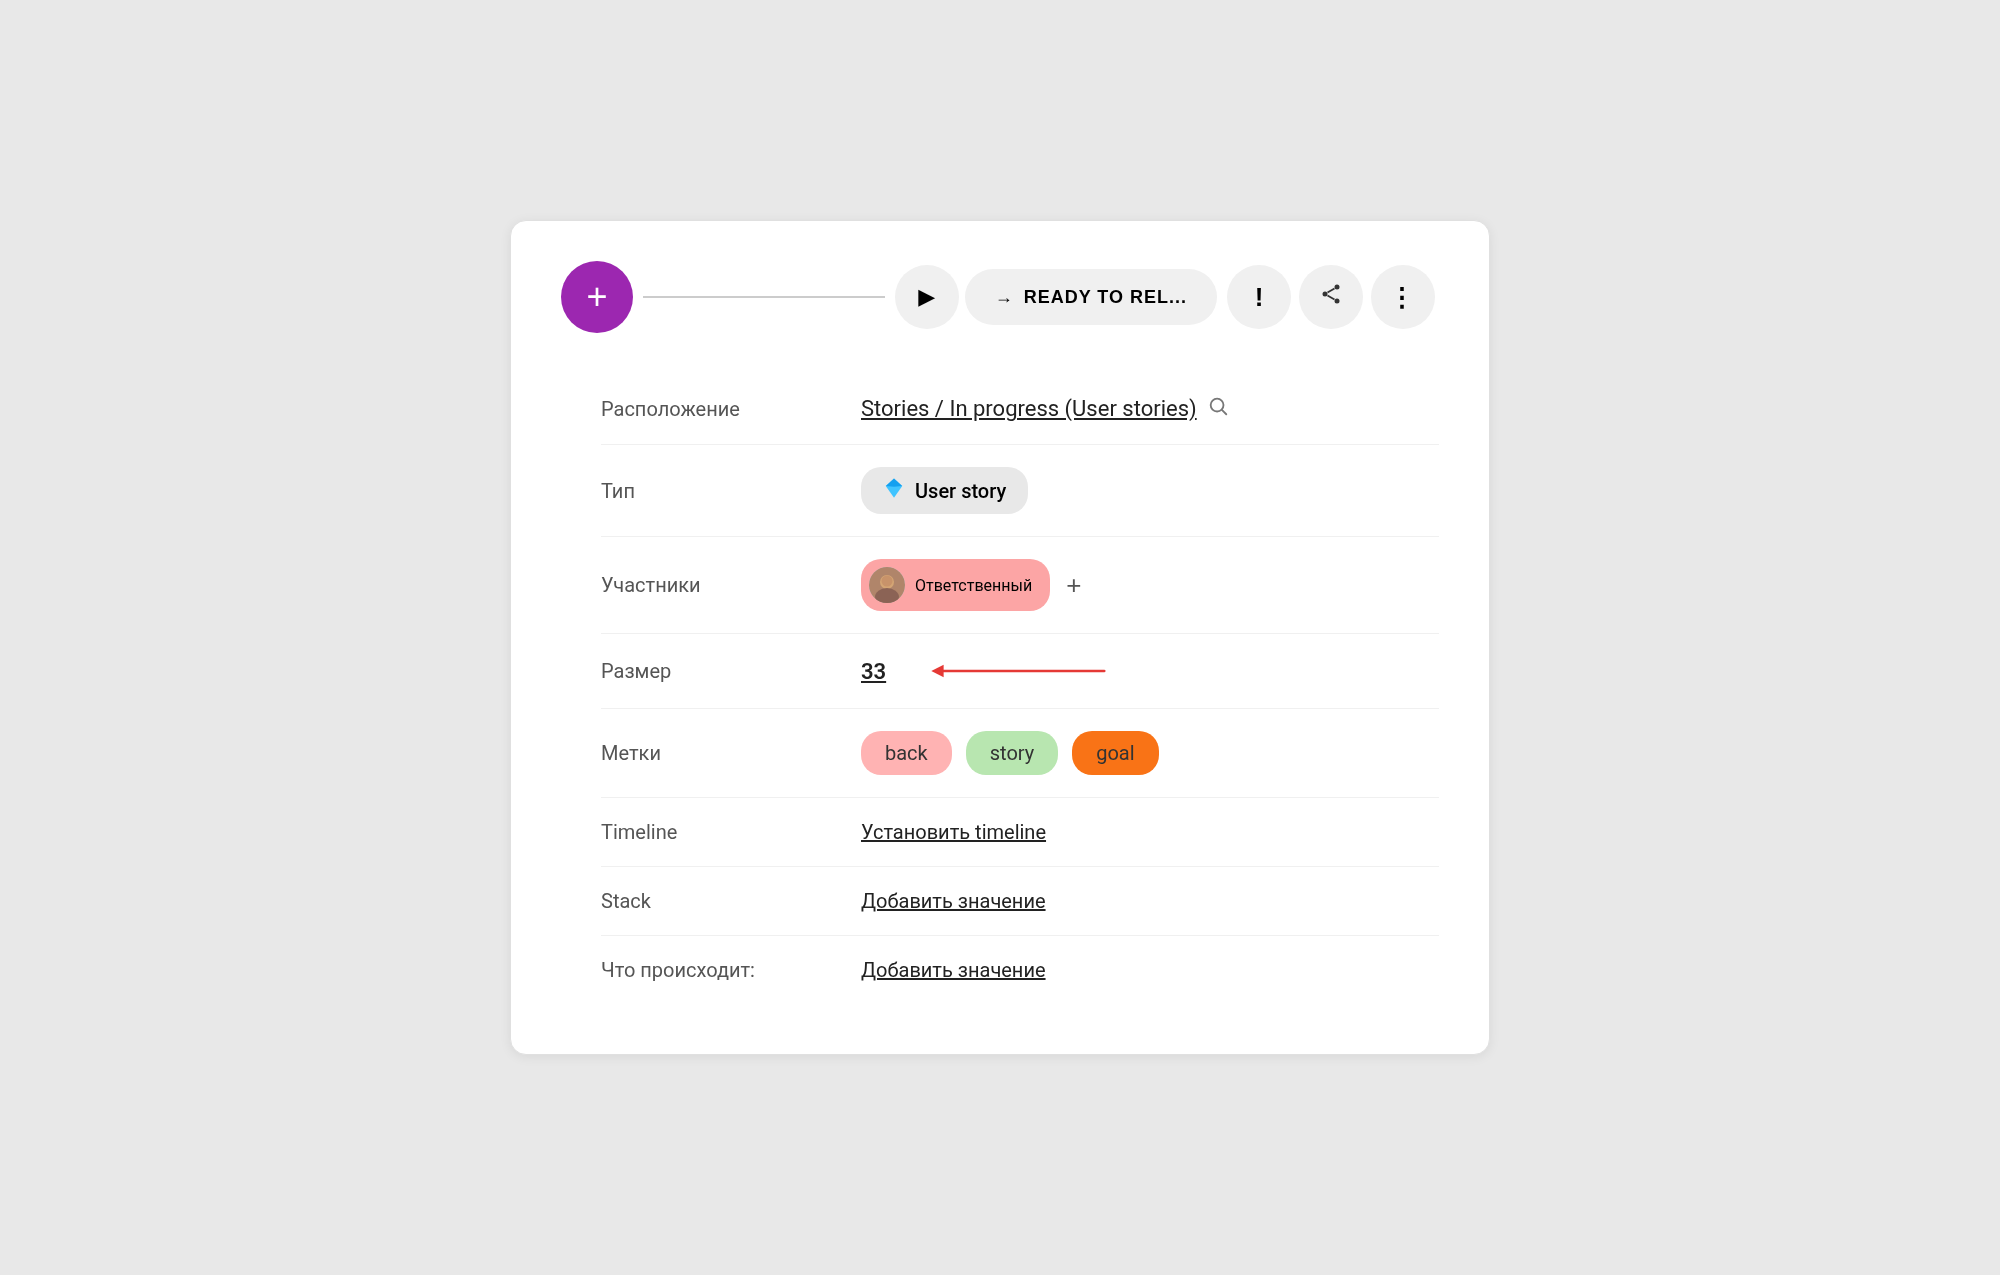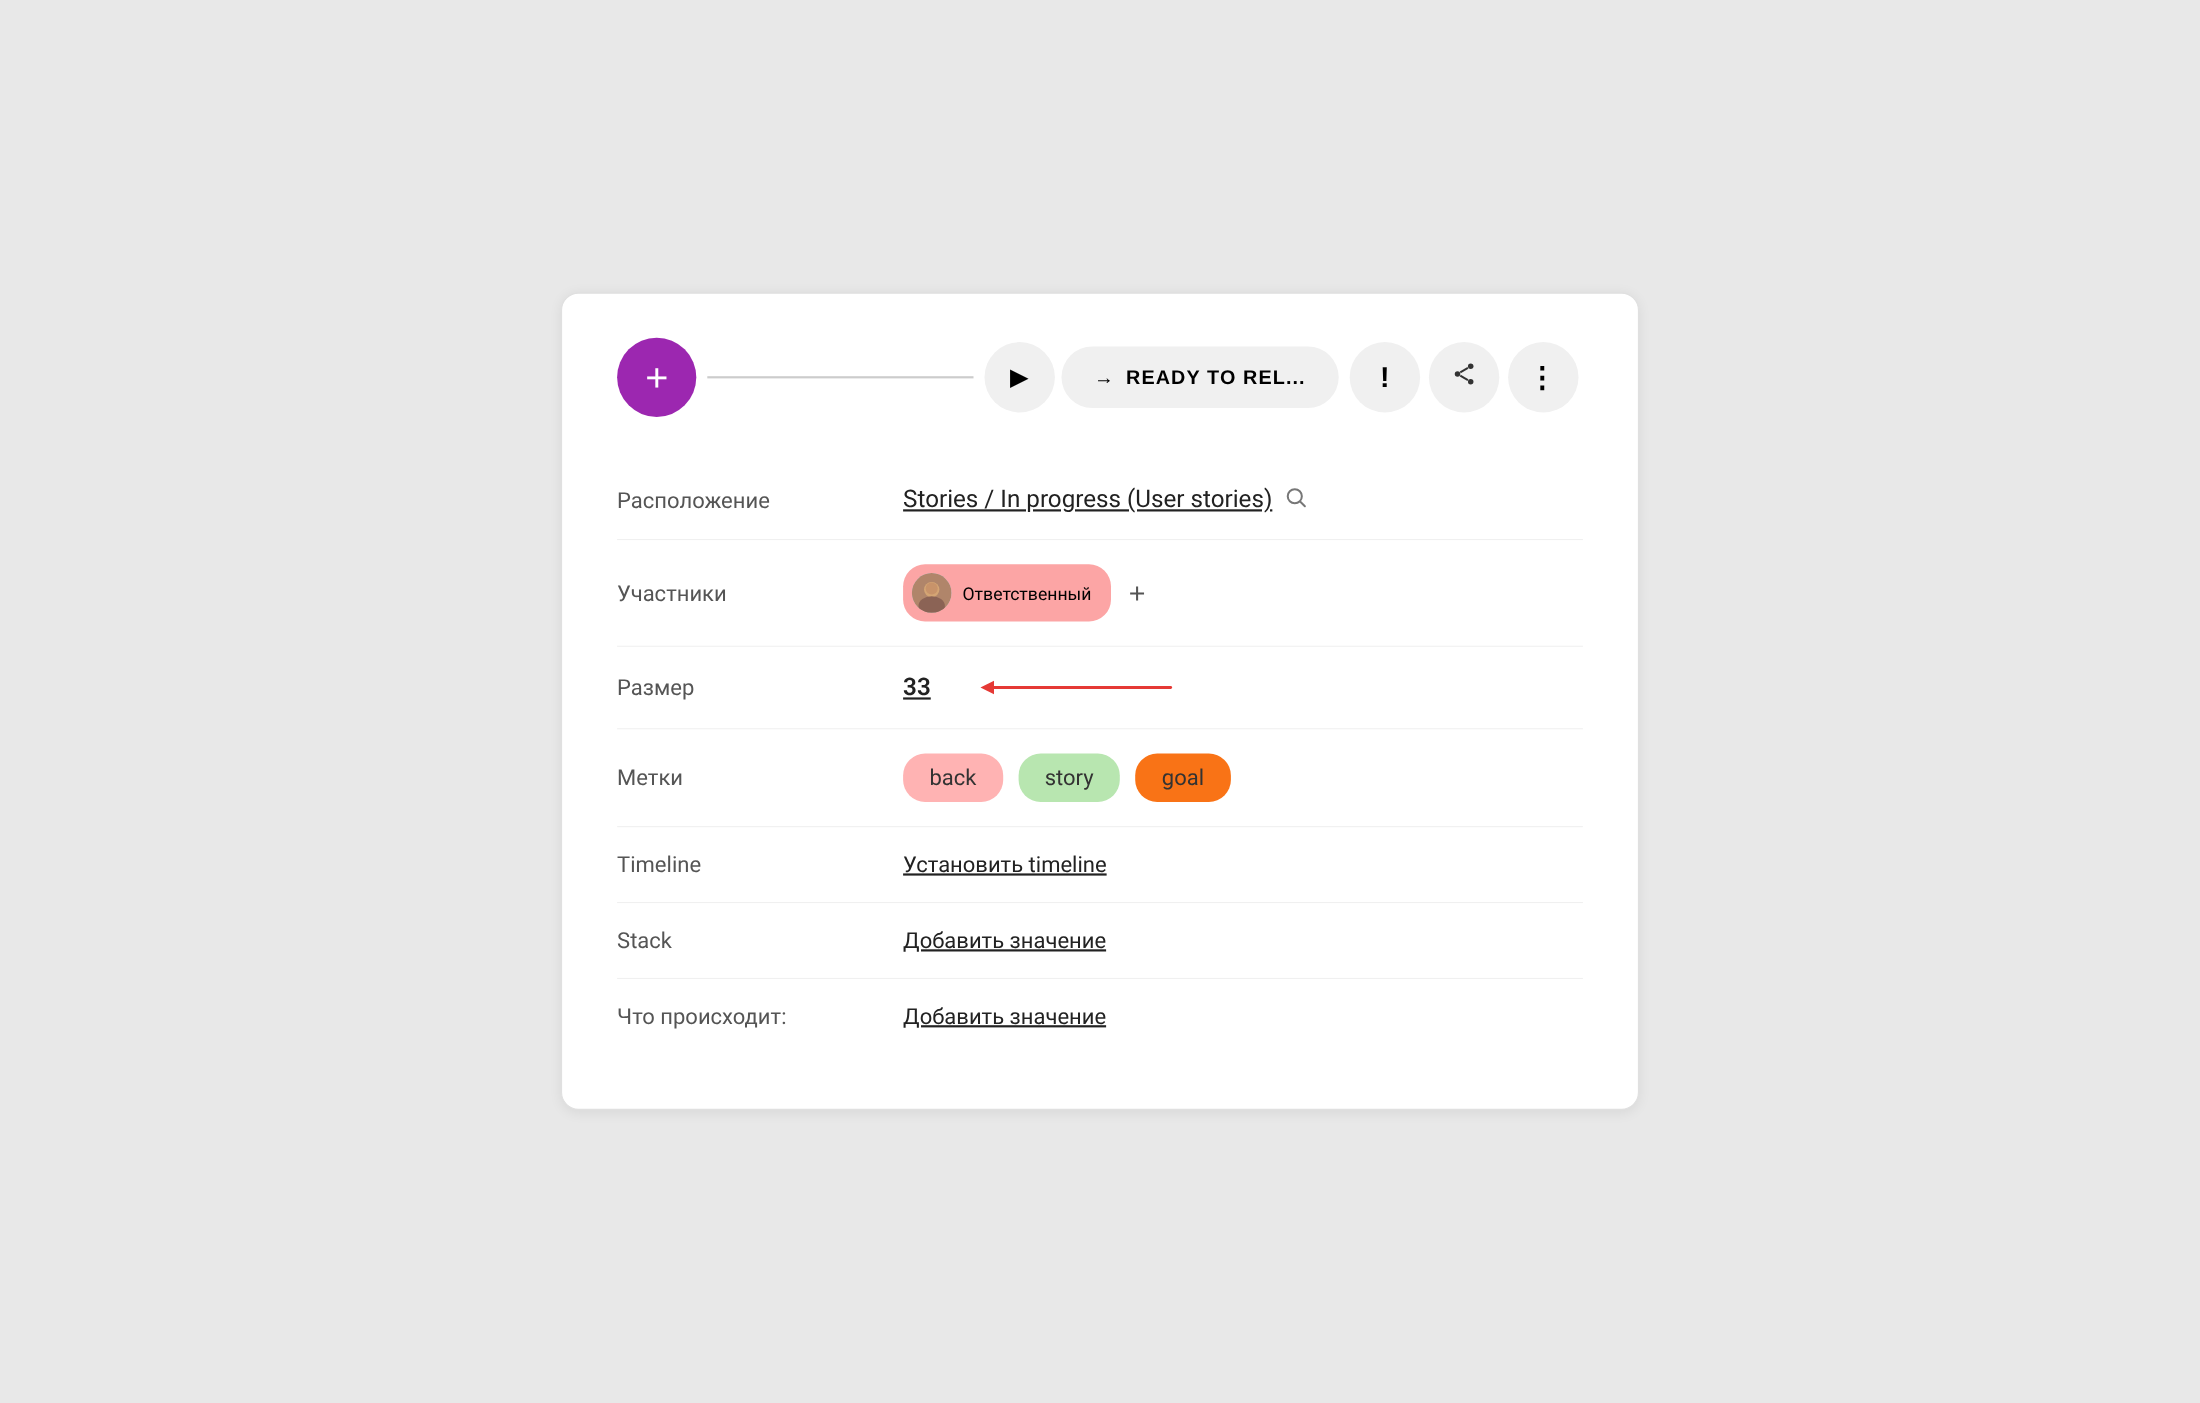--- a/index.html
+++ b/index.html
@@ -101,20 +101,21 @@
     .fields {
       display: flex;
       flex-direction: column;
       gap: 0;
     }
     .field-row {
       display: flex;
       align-items: center;
       padding: 22px 0;
       border-bottom: 1px solid #f0f0f0;
+      margin-left: 40px;
     }
     .field-row:last-child {
       border-bottom: none;
     }
     .field-label {
       width: 260px;
       font-size: 20px;
       color: #555;
       flex-shrink: 0;
       font-weight: 400;
@@ -272,20 +273,34 @@
         <span class="location-link">Stories / In progress (User stories)</span>
         <span class="search-icon">
           <svg width="22" height="22" viewBox="0 0 24 24" fill="none">
             <circle cx="11" cy="11" r="7" stroke="#777" stroke-width="2"></circle>
             <line x1="16.5" y1="16.5" x2="21" y2="21" stroke="#777" stroke-width="2" stroke-linecap="round"></line>
           </svg>
         </span>
       </div>
     </div>
 
+    <div class="field-row">
+      <span class="field-label">Тип</span>
+      <div class="field-value">
+        <div class="type-badge">
+          <span>
+            <svg class="diamond-icon" viewBox="0 0 32 32" fill="none">
+              <polygon points="16,2 28,13 16,30 4,13" fill="#40c4ff"></polygon>
+              <polygon points="16,2 28,13 16,14 4,13" fill="#0091ea" opacity="0.7"></polygon>
+            </svg>
+          </span>
+          <span>User story</span>
+        </div>
+      </div>
+    </div>
 
     <div class="field-row">
       <span class="field-label">Участники</span>
       <div class="field-value">
         <div class="participant-chip">
           <div class="avatar">
 
             <svg width="36" height="36" viewBox="0 0 36 36">
               <circle cx="18" cy="18" r="18" fill="#b0856a"></circle>
               <ellipse cx="18" cy="15" rx="7" ry="7" fill="#d4a574"></ellipse>

